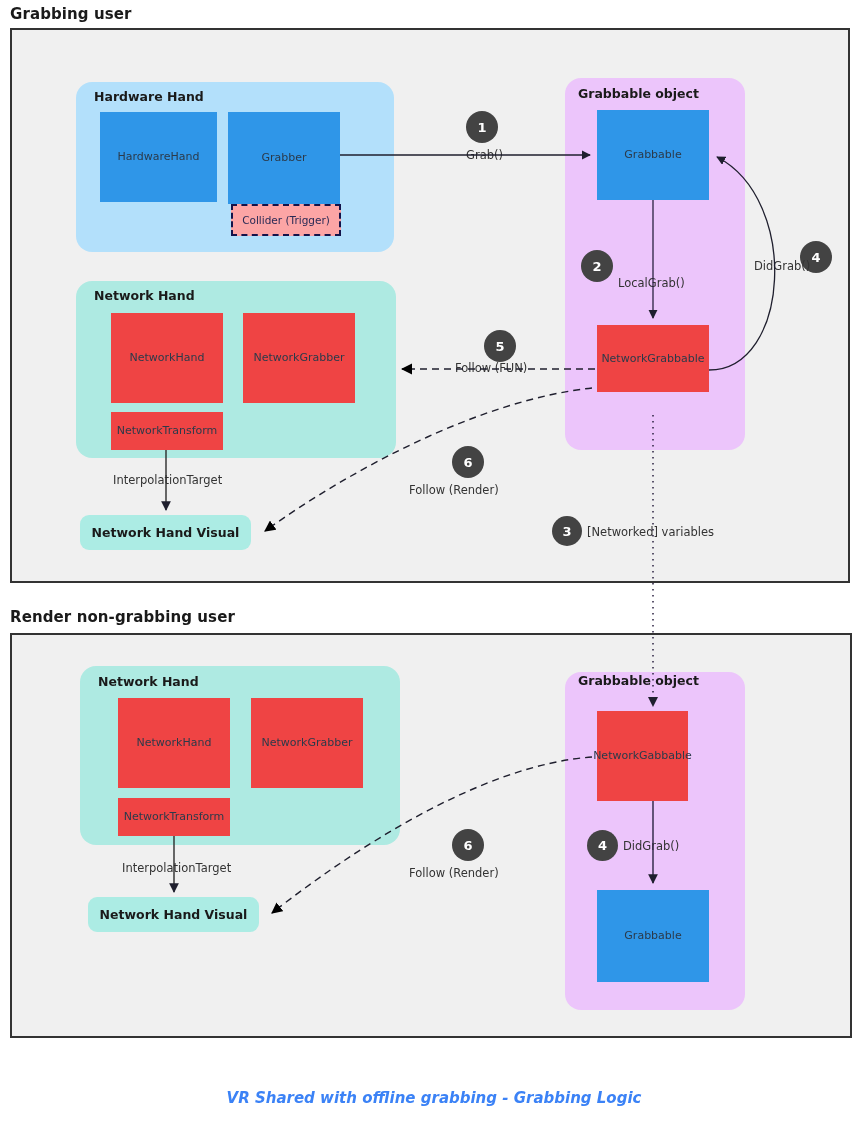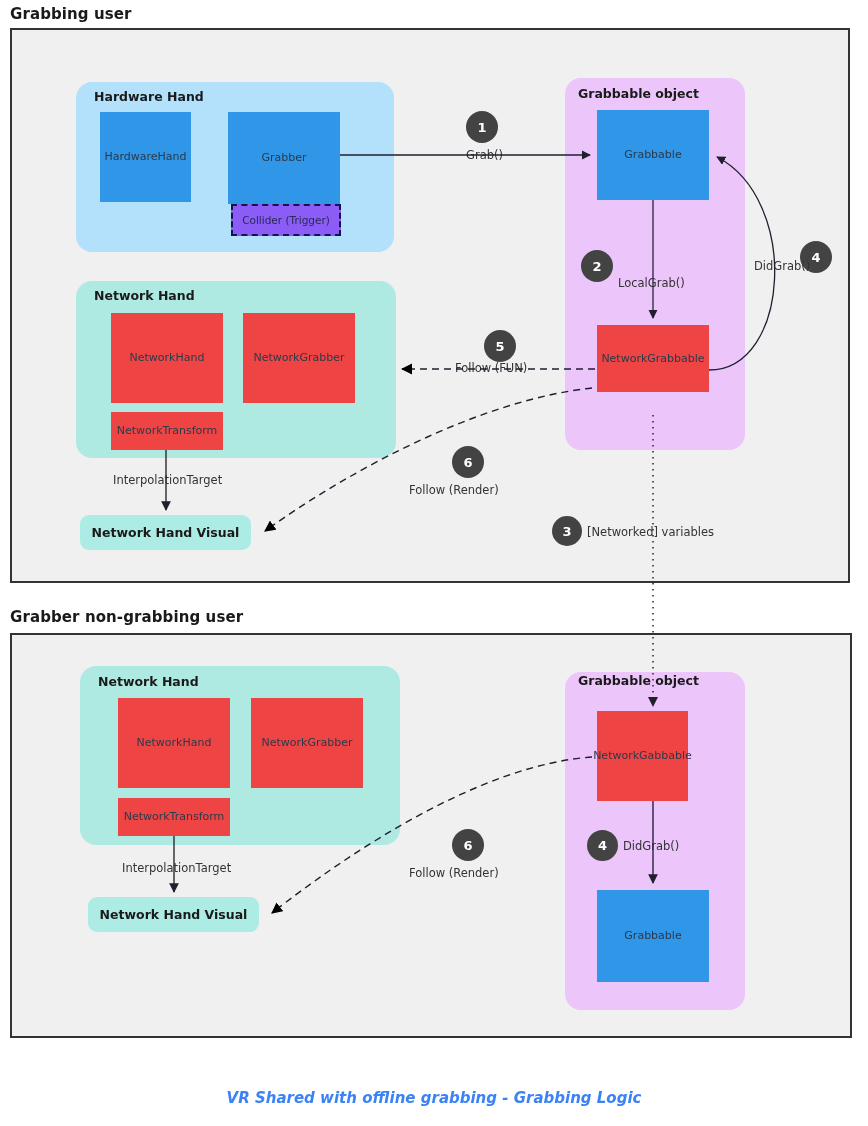--- a/index.html
+++ b/index.html
@@ -16,21 +16,21 @@
 
   
   .panel{border-radius:16px;}
   .panel-title{position:absolute;font-size:12.5px;font-weight:bold;color:#1a1a1a;}
 
   
   .box{display:flex;align-items:center;justify-content:center;
        font-size:11px;color:#2b3a4a;text-align:center;line-height:1.2;}
   .box-blue{background:#2f96e8;}
   .box-cyan{background:#ef4444;}
-  .box-collider{background:#8b5cf6;border:2.5px dashed #14134a;color:#2a2a55;}
+  .box-collider{background:#fca5a5;border:2.5px dashed #14134a;color:#2a2a55;}
 
   .visual-pill{border-radius:9px;background:#acece4;display:flex;
                align-items:center;justify-content:center;
                font-size:12.5px;font-weight:bold;color:#1a1a1a;}
 
   
   .badge{border-radius:50%;background:#434343;color:#ffffff;
          display:flex;align-items:center;justify-content:center;
          font-size:13px;font-weight:bold;}
 
@@ -46,21 +46,21 @@
 </style>
 </head>
 <body>
 
 <div class="abs section-title" style="left:10px;top:5px;">Grabbing user</div>
 
 <div class="abs frame" style="left:10px;top:28px;width:840px;height:555px;"></div>
 
 <div class="abs panel" style="left:76px;top:82px;width:318px;height:170px;background:#b3e0fb;"></div>
 <div class="abs panel-title" style="left:94px;top:89px;">Hardware Hand</div>
-<div class="abs box box-blue" style="left:100px;top:112px;width:91px;height:90px;">HardwareHand</div>
+<div class="abs box box-blue" style="left:100px;top:112px;width:117px;height:90px;">HardwareHand</div>
 <div class="abs box box-blue" style="left:228px;top:112px;width:112px;height:92px;">Grabber</div>
 <div class="abs box box-collider" style="left:231px;top:204px;width:110px;height:32px;font-size:10.5px;">Collider (Trigger)</div>
 
 <div class="abs panel" style="left:76px;top:281px;width:320px;height:177px;background:#aeeae2;"></div>
 <div class="abs panel-title" style="left:94px;top:288px;">Network Hand</div>
 <div class="abs box box-cyan" style="left:111px;top:313px;width:112px;height:90px;">NetworkHand</div>
 <div class="abs box box-cyan" style="left:243px;top:313px;width:112px;height:90px;">NetworkGrabber</div>
 <div class="abs box box-cyan" style="left:111px;top:412px;width:112px;height:38px;">NetworkTransform</div>
 
 <div class="abs edge-label" style="left:113px;top:473px;">InterpolationTarget</div>
@@ -83,21 +83,21 @@
 
 <div class="abs badge" style="left:484px;top:330px;width:32px;height:32px;">5</div>
 <div class="abs edge-label" style="left:455px;top:361px;">Follow (FUN)</div>
 
 <div class="abs badge" style="left:452px;top:446px;width:32px;height:32px;">6</div>
 <div class="abs edge-label" style="left:409px;top:483px;">Follow (Render)</div>
 
 <div class="abs badge" style="left:552px;top:516px;width:30px;height:30px;">3</div>
 <div class="abs edge-label" style="left:587px;top:525px;">[Networked] variables</div>
 
-<div class="abs section-title" style="left:10px;top:608px;">Grabber non-grabbing user</div>
+<div class="abs section-title" style="left:10px;top:608px;">Render non-grabbing user</div>
 
 <div class="abs frame" style="left:10px;top:633px;width:842px;height:405px;"></div>
 
 <div class="abs panel" style="left:80px;top:666px;width:320px;height:179px;background:#aeeae2;"></div>
 <div class="abs panel-title" style="left:98px;top:674px;">Network Hand</div>
 <div class="abs box box-cyan" style="left:118px;top:698px;width:112px;height:90px;">NetworkHand</div>
 <div class="abs box box-cyan" style="left:251px;top:698px;width:112px;height:90px;">NetworkGrabber</div>
 <div class="abs box box-cyan" style="left:118px;top:798px;width:112px;height:38px;">NetworkTransform</div>
 
 <div class="abs edge-label" style="left:122px;top:861px;">InterpolationTarget</div>

